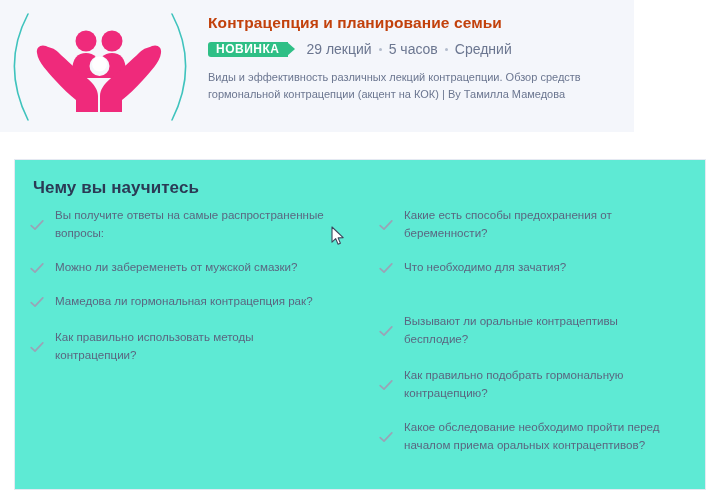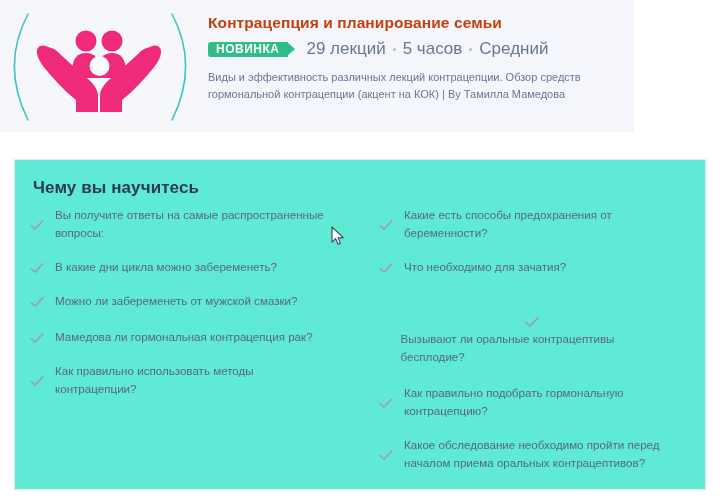--- a/index.html
+++ b/index.html
@@ -92,21 +92,21 @@
     top: 0;
     width: 0;
     height: 0;
     border-top: 7.5px solid transparent;
     border-bottom: 7.5px solid transparent;
     border-left: 8px solid #2fbf86;
   }
 
   .meta-items {
     margin-left: 18px;
-    font-size: 17px;
+    font-size: 14px;
     color: #6b7690;
     display: flex;
     align-items: center;
   }
   .meta-items .dot {
     display: inline-block;
     width: 3px;
     height: 3px;
     border-radius: 50%;
     background: #b3bccd;
@@ -173,21 +173,21 @@
 
   .learn-text {
     font-size: 11.6px;
     line-height: 18px;
     color: #5a6680;
     max-width: 272px;
   }
 
   
   .learn-col.right .learn-item:nth-child(2) { margin-bottom: 36px; }
-  .learn-col.right .learn-item:nth-child(3) { margin-bottom: 18px; flex-direction: column; }
+  .learn-col.right .learn-item:nth-child(3) { margin-bottom: 18px; }
   .learn-col.left  .learn-item:nth-child(3) { margin-bottom: 18px; }
 
   
   .cursor {
     position: absolute;
     left: 331px;
     top: 226px;
     width: 14px;
     height: 20px;
     pointer-events: none;
@@ -262,28 +262,20 @@
               </svg>
           </span>
           <span class="learn-text">Вы получите ответы на самые распространенные вопросы:</span>
         </div>
         <div class="learn-item">
           <span class="check-icon">
             <svg width="16" height="16" viewBox="0 0 16 16">
                 <path d="M2.2 8.6 L6 12.2 L13.8 3.9" fill="none" stroke="currentColor" stroke-width="1.7" stroke-linecap="round" stroke-linejoin="round"></path>
               </svg>
           </span>
-          <span class="learn-text">В какие дни цикла можно забеременеть?</span>
-        </div>
-        <div class="learn-item">
-          <span class="check-icon">
-            <svg width="16" height="16" viewBox="0 0 16 16">
-                <path d="M2.2 8.6 L6 12.2 L13.8 3.9" fill="none" stroke="currentColor" stroke-width="1.7" stroke-linecap="round" stroke-linejoin="round"></path>
-              </svg>
-          </span>
           <span class="learn-text">Можно ли забеременеть от мужской смазки?</span>
         </div>
         <div class="learn-item">
           <span class="check-icon">
             <svg width="16" height="16" viewBox="0 0 16 16">
                 <path d="M2.2 8.6 L6 12.2 L13.8 3.9" fill="none" stroke="currentColor" stroke-width="1.7" stroke-linecap="round" stroke-linejoin="round"></path>
               </svg>
           </span>
           <span class="learn-text">Мамедова ли гормональная контрацепция рак?</span>
         </div>

